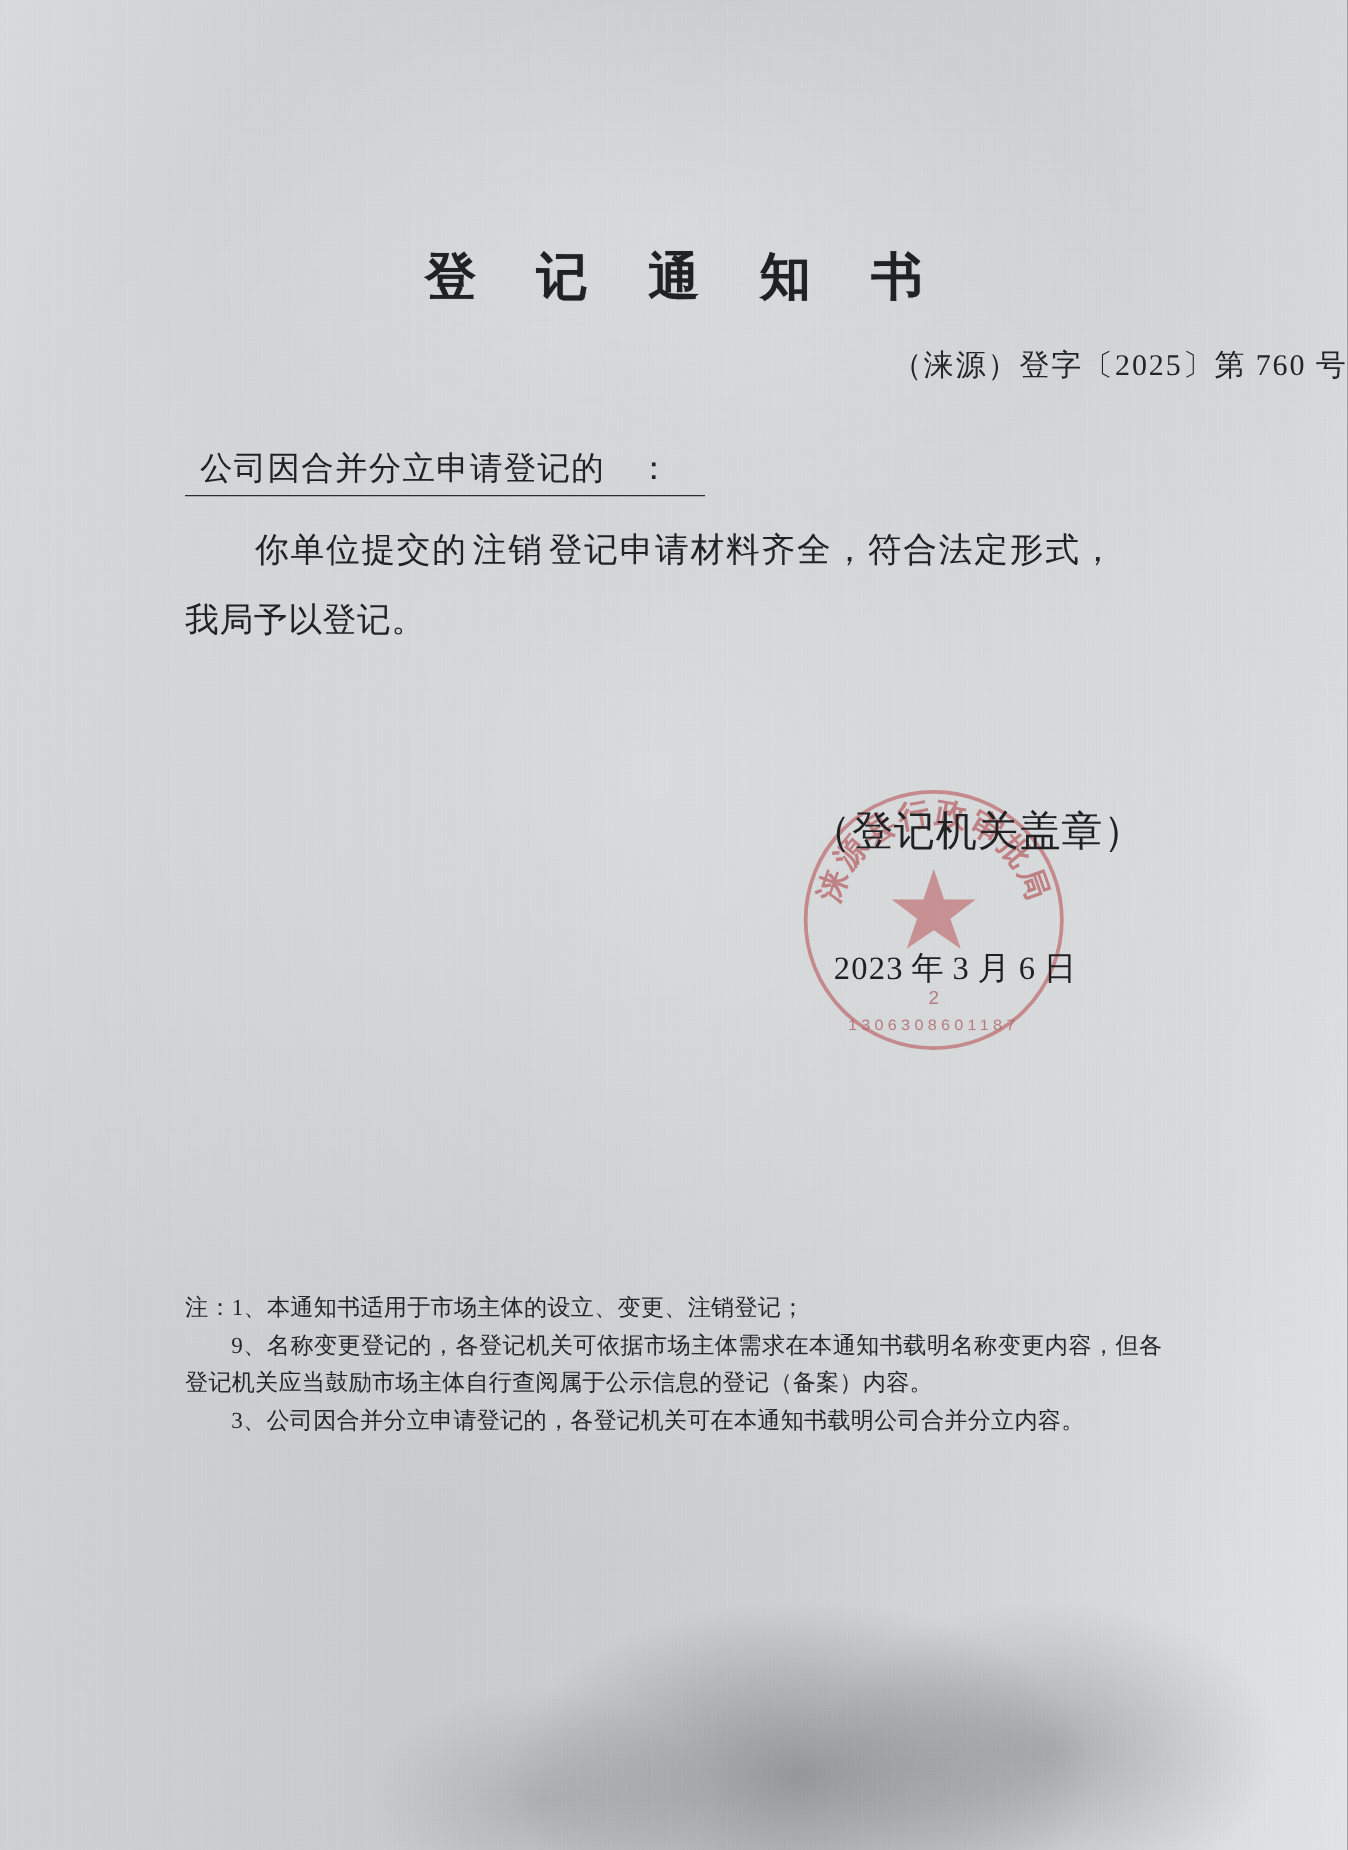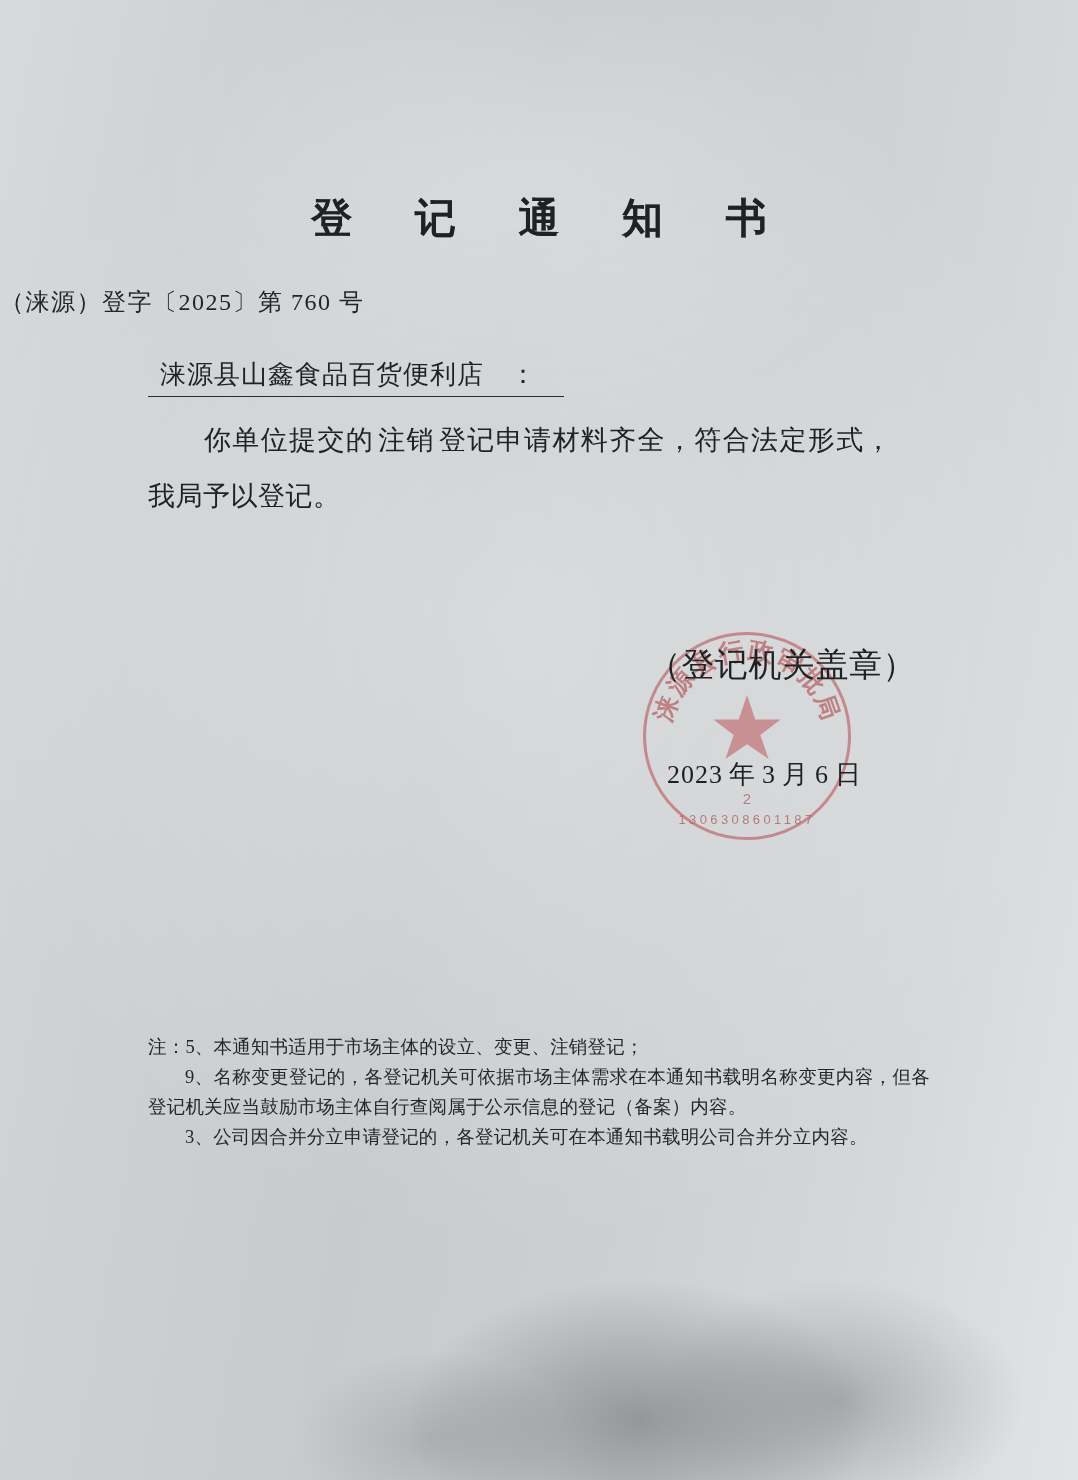--- a/index.html
+++ b/index.html
@@ -49,29 +49,28 @@
     left: 0; right: 0;
     top: 198px;
     text-align: center;
     font-size: 41px;
     letter-spacing: 19px;
     text-indent: 19px;
     font-weight: 700;
     line-height: 1.15;
     color: #1f2123;
     text-shadow: 0 0 0.6px rgba(0,0,0,0.5);
-    font-family: Liberation Mono, monospace;
   }
 
   
   #doc-number {
     position: absolute;
     left: 0; right: 0;
-    top: 286px;
-    text-align: left;
+    top: 276px;
+    text-align: right;
     font-size: 24px;
     letter-spacing: 1.5px;
     color: #222426;
   }
 
   
   #addressee-line {
     position: absolute;
     left: 148px;
     top: 357px;
@@ -199,21 +198,21 @@
 <div id="page">
 
   <div id="glare"></div>
   <div id="grain"></div>
 
   <div id="doc-title" class="ink">登 记 通 知 书</div>
 
   <div id="doc-number" class="ink">（涞源）登字〔2025〕第 760 号</div>
 
   <div id="addressee-line">
-    <span id="addressee-name">涞源县山鑫食品百货便利店</span><span id="addressee-colon">：</span>
+    <span id="addressee-name">公司因合并分立申请登记的</span><span id="addressee-colon">：</span>
   </div>
 
   <div id="body-paragraph">
     <span>你单位提交的</span><span class="u-blank">注销</span><span>登记申请材料齐全，符合法定形式，我局予以登记。</span>
   </div>
 
   <div id="seal">
     <svg id="seal-arc-text" viewBox="0 0 202 202">
       <defs>
         <path id="arcTop" d="M 24,101 A 77,77 0 0 1 178,101" fill="none"></path>
@@ -229,18 +228,18 @@
     <div id="seal-code">1306308601187</div>
   </div>
 
   <div id="seal-caption">（登记机关盖章）</div>
 
   <div id="issue-date">
     <span>2023</span><span>年</span><span>3</span><span>月</span><span>6</span><span>日</span>
   </div>
 
   <div id="notes">
-    <div class="note-line"><span>注：</span><span>5、本通知书适用于市场主体的设立、变更、注销登记；</span></div>
+    <div class="note-line"><span>注：</span><span>1、本通知书适用于市场主体的设立、变更、注销登记；</span></div>
     <div class="note-line note-indent"><span>9、名称变更登记的，各登记机关可依据市场主体需求在本通知书载明名称变更内容，但各登记机关应当鼓励市场主体自行查阅属于公示信息的登记（备案）内容。</span></div>
     <div class="note-line note-indent"><span>3、公司因合并分立申请登记的，各登记机关可在本通知书载明公司合并分立内容。</span></div>
   </div>
 
 </div>
 
 </body></html>

